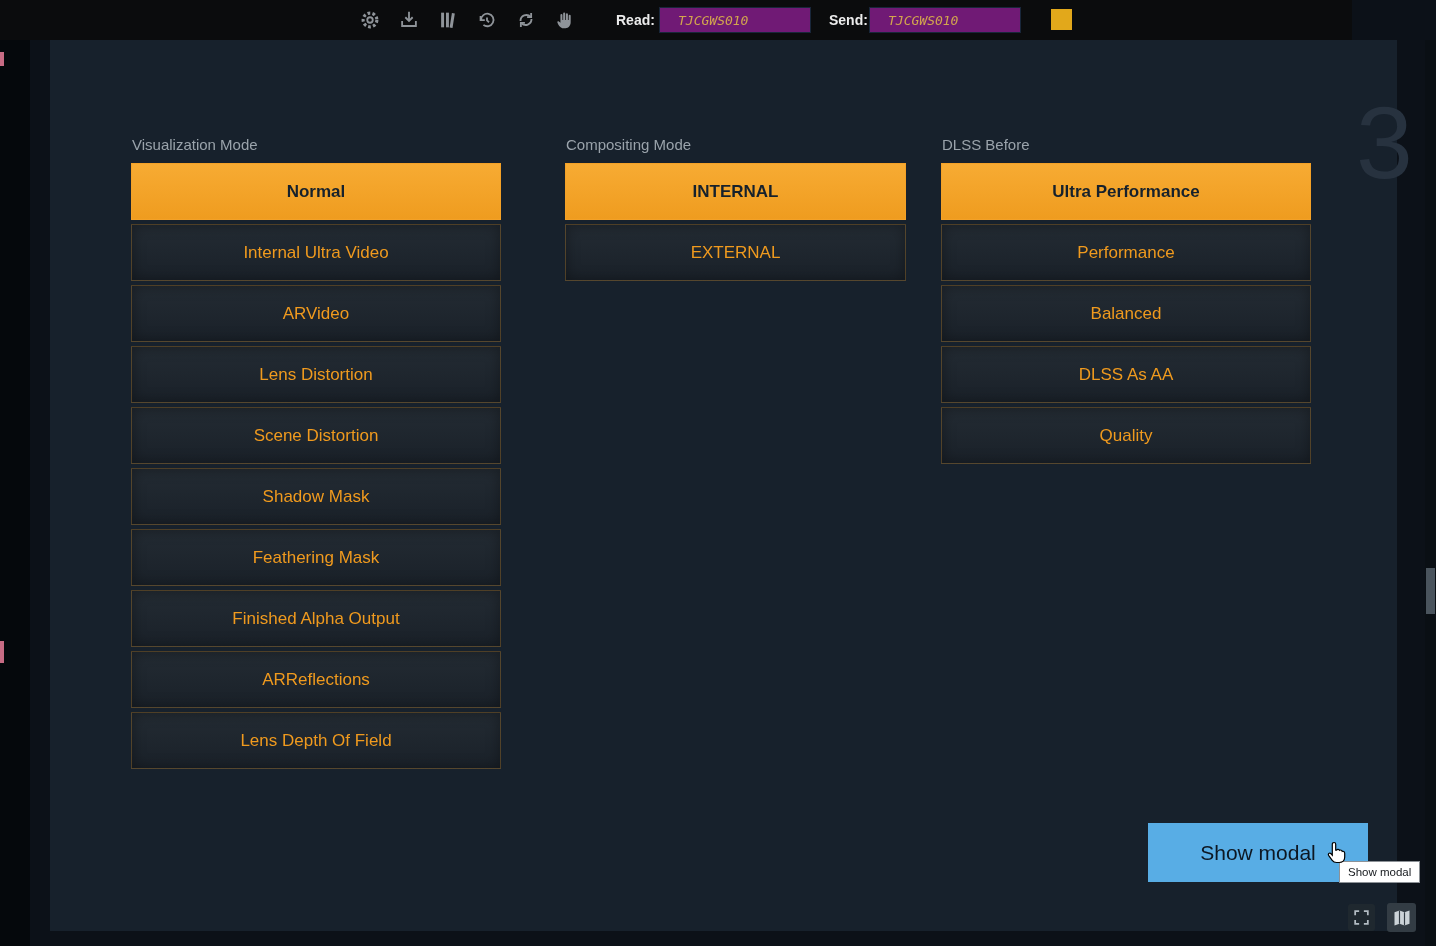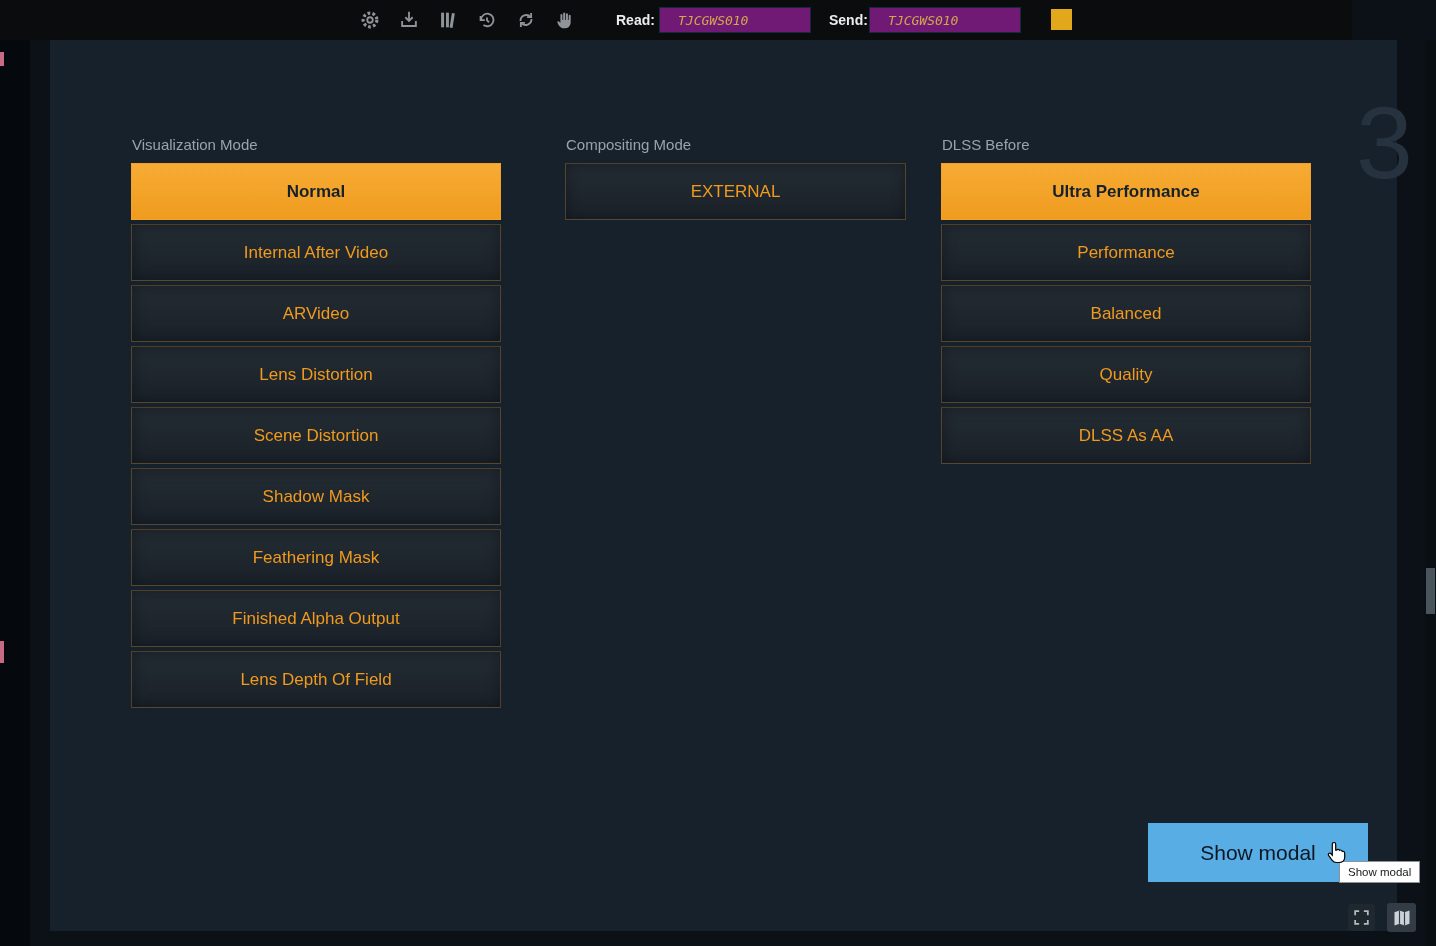--- a/index.html
+++ b/index.html
@@ -121,46 +121,48 @@
     <div class="tb-indicator"></div>
   </div>
 
   <div class="panel">
     <div class="watermark">3</div>
 
     <section class="group group-1">
       <div class="group-label">Visualization Mode</div>
       <div class="opts">
           <button class="opt selected">Normal</button>
-          <button class="opt">Internal After Video</button>
+          <button class="opt">Internal Ultra Video</button>
           <button class="opt">ARVideo</button>
           <button class="opt">Lens Distortion</button>
           <button class="opt">Scene Distortion</button>
           <button class="opt">Shadow Mask</button>
           <button class="opt">Feathering Mask</button>
           <button class="opt">Finished Alpha Output</button>
+          <button class="opt">ARReflections</button>
           <button class="opt">Lens Depth Of Field</button>
         </div>
     </section>
 
     <section class="group group-2">
       <div class="group-label">Compositing Mode</div>
       <div class="opts">
+          <button class="opt selected">INTERNAL</button>
           <button class="opt">EXTERNAL</button>
         </div>
     </section>
 
     <section class="group group-3">
       <div class="group-label">DLSS Before</div>
       <div class="opts">
           <button class="opt selected">Ultra Performance</button>
           <button class="opt">Performance</button>
           <button class="opt">Balanced</button>
+          <button class="opt">DLSS As AA</button>
           <button class="opt">Quality</button>
-          <button class="opt">DLSS As AA</button>
         </div>
     </section>
   </div>
 
   <button class="show-modal">Show modal</button>
   <div class="tooltip">Show modal</div>
   <div class="cursor">
     <svg width="22" height="24" viewBox="0 0 22 24">
       <path d="M8 2.5c1 0 1.7.8 1.7 1.7v6l1-.1c.3-.6 1-.9 1.7-.7.5.1.9.5 1.1 1 .5-.4 1.2-.5 1.8-.2.5.2.8.7.9 1.2.5-.2 1.1-.2 1.6.1.6.4.9 1 .9 1.7v4.1c0 3-2.4 5.2-5.4 5.2h-2.8c-1.7 0-3.3-.8-4.3-2.2l-3.6-5c-.4-.6-.3-1.4.2-1.9.6-.5 1.5-.5 2 .1l1.5 1.7V4.2C6.3 3.3 7 2.5 8 2.5z" fill="#ffffff" stroke="#000000" stroke-width="1.2"></path>
     </svg>

